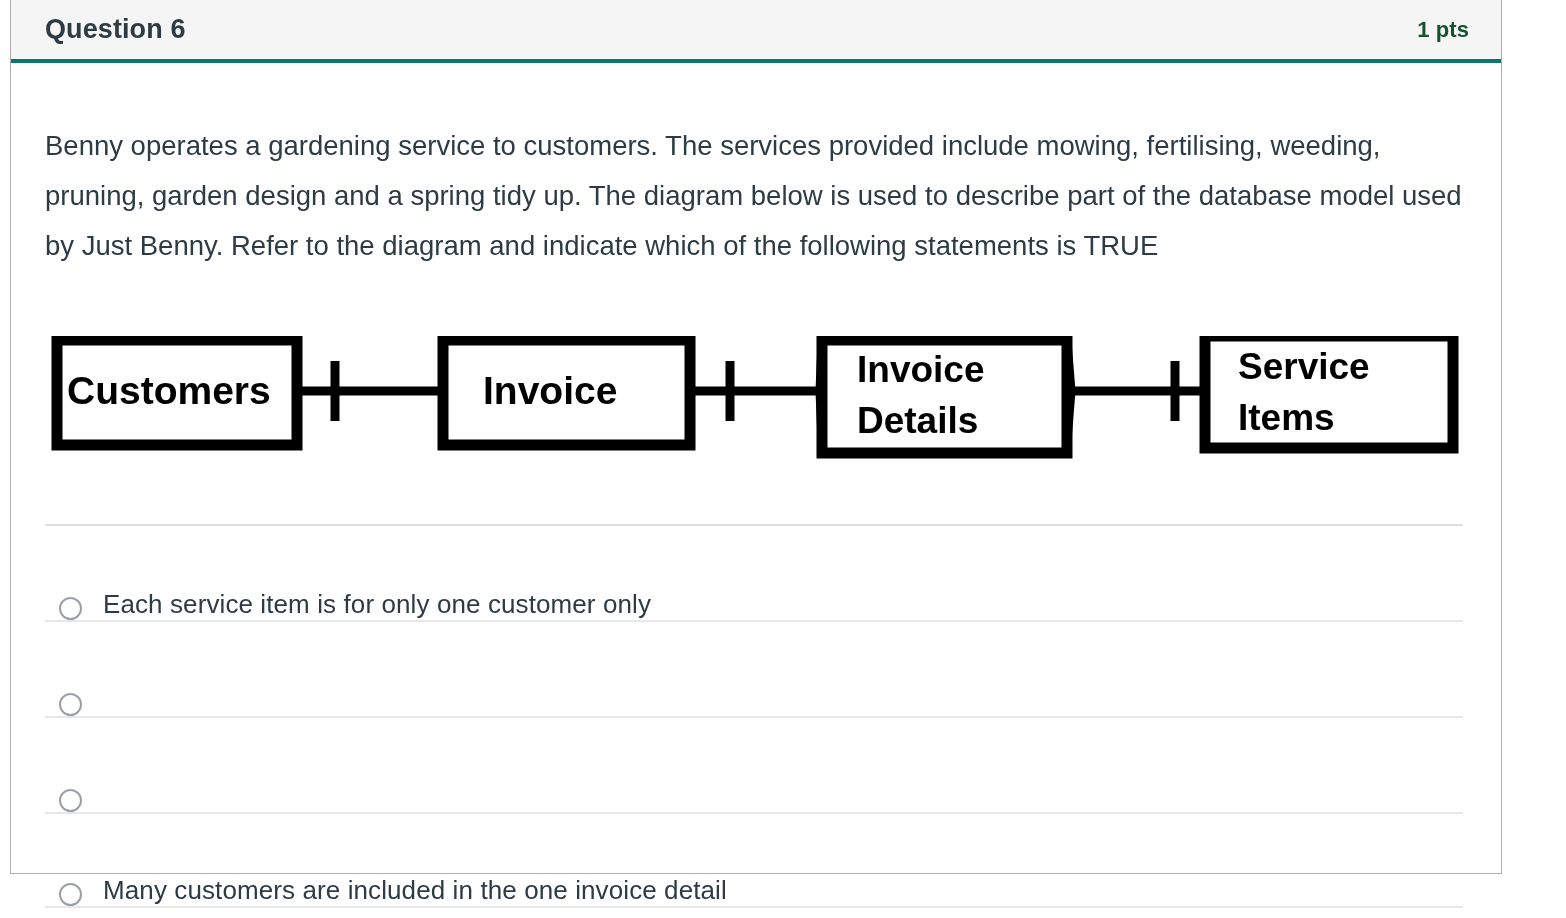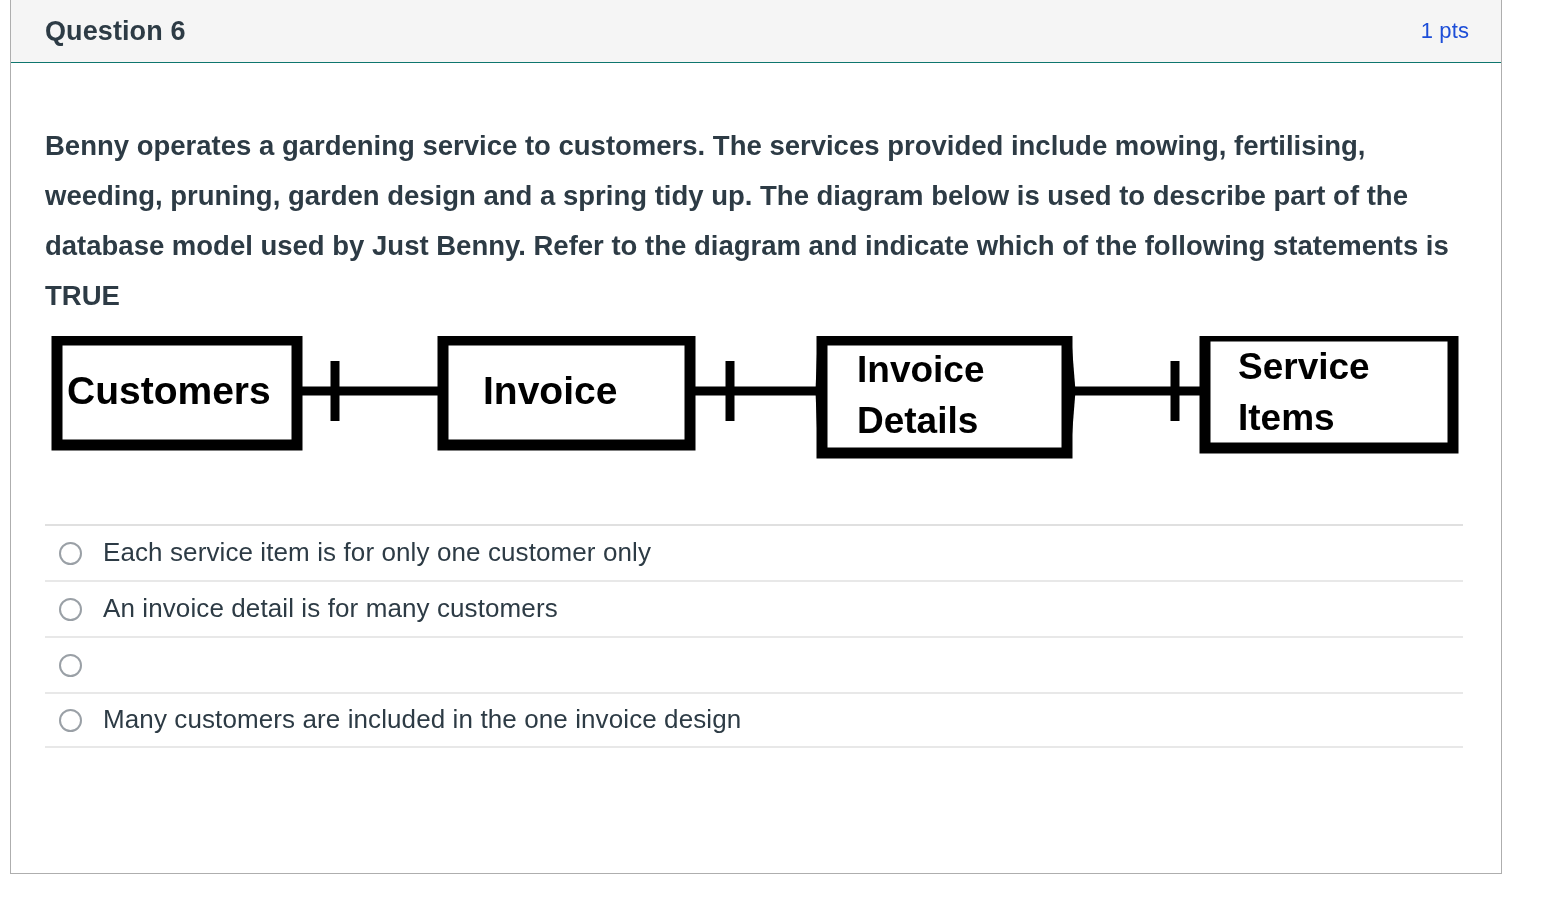--- a/index.html
+++ b/index.html
@@ -28,58 +28,58 @@
     background: #ffffff;
   }
 
   .question-header {
     position: absolute;
     left: 0;
     top: 0;
     right: 0;
     height: 63px;
     background: #f5f5f5;
-    border-bottom: 1px solid #0f766e;
+    border-bottom: 4px solid #0f766e;
     box-sizing: border-box;
     display: flex;
     align-items: center;
     justify-content: space-between;
     padding: 0 32px 0 34px;
   }
   .question-title {
     font-size: 27px;
     font-weight: bold;
     color: #2d3b45;
     letter-spacing: 0.1px;
   }
   .question-points {
     font-size: 22px;
-    font-weight: normal;
-    color: #1d4ed8;
+    font-weight: bold;
+    color: #14532d;
     letter-spacing: 0.1px;
   }
 
   .question-body {
     position: absolute;
     left: 0;
     top: 64px;
     right: 0;
     bottom: 0;
     padding: 0;
   }
 
   .question-text {
     position: absolute;
     left: 34px;
     top: 57px;
     width: 1420px;
     font-size: 27.5px;
     line-height: 50px;
     color: #2d3b45;
-    font-weight: bold;
+    font-weight: normal;
   }
 
   
   .er-diagram {
     position: absolute;
     left: 34px;
     top: 272px;
     width: 1420px;
     height: 140px;
   }
@@ -89,24 +89,24 @@
 
   
   .answers {
     position: absolute;
     left: 34px;
     top: 460px;
     width: 1418px;
   }
   .answer-row {
     position: relative;
-    height: 56px;
+    height: 96px;
     border-top: 2px solid #e8e8e8;
     display: flex;
-    align-items: center;
+    align-items: flex-end;
     box-sizing: border-box;
   }
   .answer-row:first-child {
     border-top: 2px solid #e0e0e0;
   }
   .answer-row.last {
     border-bottom: 2px solid #e8e8e8;
   }
   .radio {
     width: 23px;
@@ -200,28 +200,27 @@
 
     <div class="answers">
 
       <div class="answer-row">
         <span class="radio"></span>
         <span class="answer-label">Each service item is for only one customer only</span>
       </div>
 
       <div class="answer-row">
         <span class="radio"></span>
-        <span class="answer-label">An invoice detail is for many customers</span>
       </div>
 
       <div class="answer-row">
         <span class="radio"></span>
       </div>
 
       <div class="answer-row last">
         <span class="radio"></span>
-        <span class="answer-label">Many customers are included in the one invoice design</span>
+        <span class="answer-label">Many customers are included in the one invoice detail</span>
       </div>
 
     </div>
 
   </div>
 </div>
 
 </body></html>

